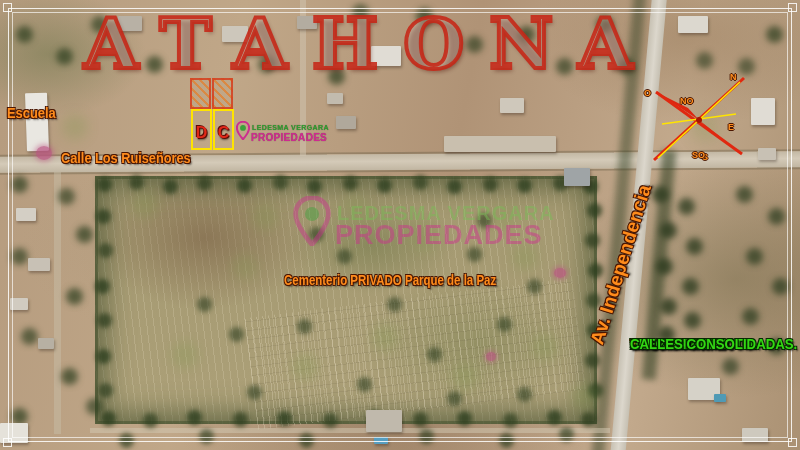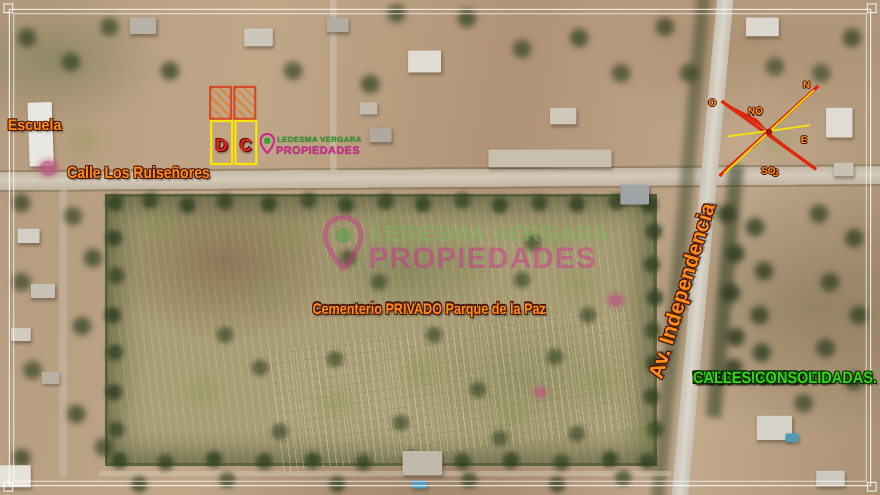--- a/index.html
+++ b/index.html
@@ -192,20 +192,21 @@
     <span class="l2">PROPIEDADES</span>
   </div>
 
   <div class="frame1"></div>
   <div class="frame2"></div>
   <div class="csq tl"></div>
   <div class="csq tr"></div>
   <div class="csq bl"></div>
   <div class="csq br"></div>
 
+  <div class="title">ATAHONA</div>
 
   <div class="olabel lbl-school">Escuela</div>
   <div class="olabel lbl-street">Calle Los Ruiseñores</div>
   <div class="olabel lbl-cem">Cementerio PRIVADO Parque de la Paz</div>
   <div class="olabel lbl-ave">Av. Independencia</div>
 
   <div class="sold a"></div>
   <div class="sold b"></div>
   <div class="lot d">D</div>
   <div class="lot c">C</div>

